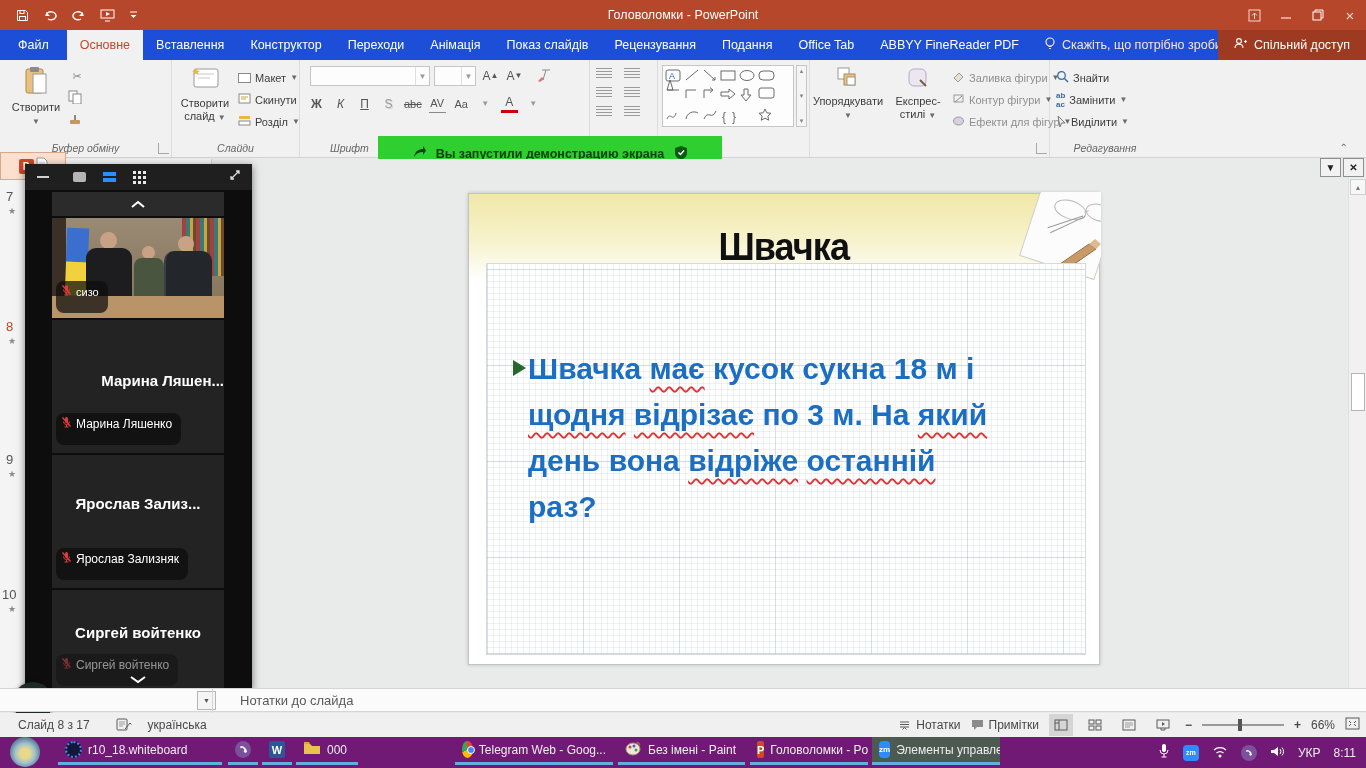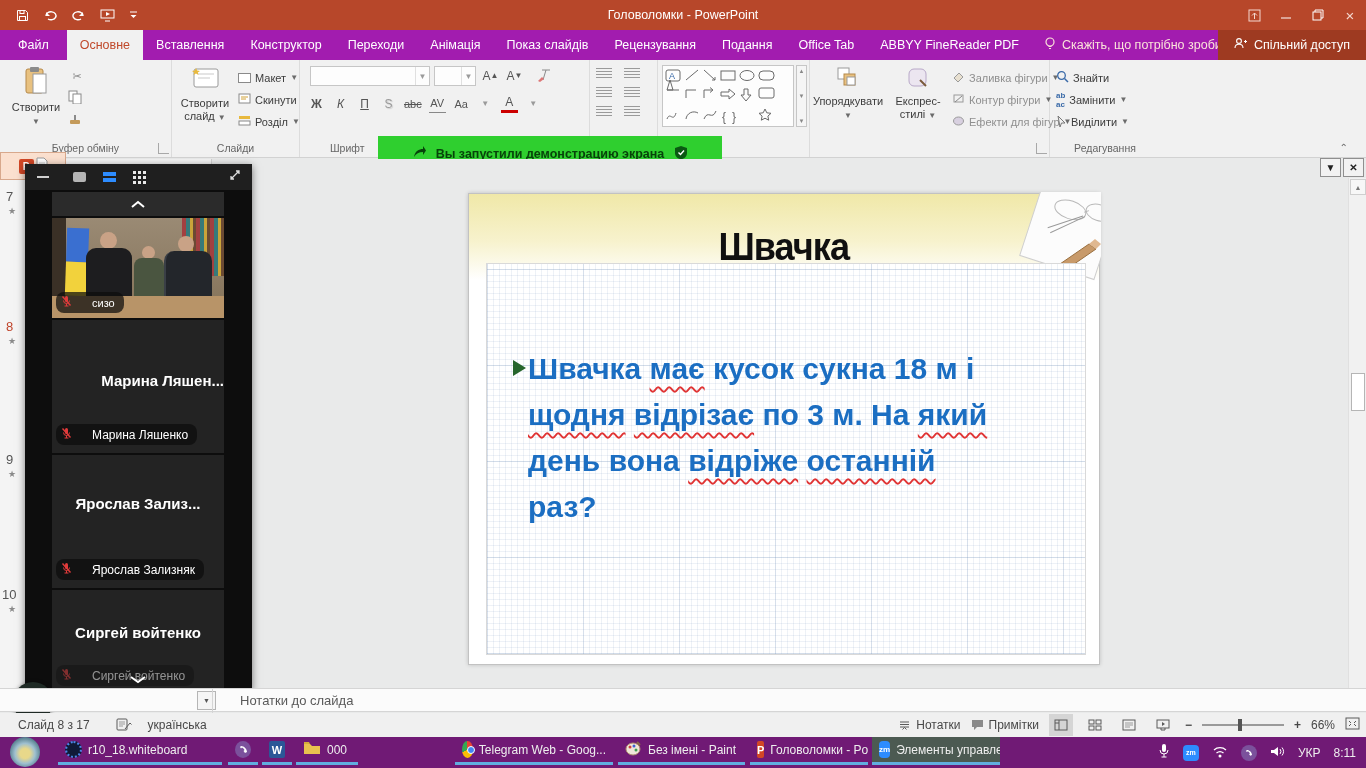--- a/index.html
+++ b/index.html
@@ -7,29 +7,29 @@
   .screen{position:relative;width:1366px;height:768px;overflow:hidden;background:#e9eaea;margin:0 auto;}
   .abs{position:absolute;}
   
   .titlebar{position:absolute;left:0;top:0;width:1366px;height:30px;background:#b7472a;display:flex;align-items:center;color:#fff;}
   .qat{display:flex;align-items:center;gap:14px;padding-left:16px;}
   .qat svg{display:block;}
   .win-title{position:absolute;left:0;right:0;top:0;height:30px;display:flex;align-items:center;justify-content:center;font-size:12.5px;color:#fff;pointer-events:none;}
   .winbtns{position:absolute;right:0;top:0;height:30px;display:flex;}
   .winbtn{width:32px;height:30px;display:flex;align-items:center;justify-content:center;color:#f5d8cf;}
   
-  .tabbar{position:absolute;left:0;top:30px;width:1366px;height:30px;background:#a21caf;display:flex;align-items:stretch;color:#fff;font-size:12.5px;}
+  .tabbar{position:absolute;left:0;top:30px;width:1366px;height:30px;background:#1d4ed8;display:flex;align-items:stretch;color:#fff;font-size:12.5px;}
   .tab{padding:1px 13px;display:flex;align-items:center;white-space:nowrap;}
   .tab.active{background:#f1f1f1;color:#c0492b;}
   .tellme{display:flex;align-items:center;gap:6px;padding:0 12px;color:#fbe3da;white-space:nowrap;}
   .sharebtn{position:absolute;right:0;top:0;height:30px;background:#9e3a21;display:flex;align-items:center;gap:7px;padding:0 16px;white-space:nowrap;}
   
   .ribbon{position:absolute;left:0;top:60px;width:1366px;height:98px;background:#f1f1f1;border-bottom:1px solid #d2d2d2;font-size:11px;color:#444;}
   .rgroup{position:absolute;top:0;height:97px;border-right:1px solid #dcdcdc;}
-  .rlabel{position:absolute;bottom:3px;left:0;right:0;text-align:center;color:#666;font-size:10.5px;}
+  .rlabel{position:absolute;bottom:3px;left:0;right:0;text-align:center;color:#666;font-size:10.5px;font-style:italic;}
   .bigbtn{display:flex;flex-direction:column;align-items:center;justify-content:flex-start;gap:3px;padding-top:6px;height:78px;}
   .bigbtn .cap{text-align:center;line-height:13px;color:#3c3c3c;}
   .arrow{color:#6b6b6b;font-size:8px;}
   .smallico{width:18px;height:16px;display:flex;align-items:center;justify-content:center;color:#8a6d3b;}
   .mini{display:flex;align-items:center;gap:4px;height:21px;color:#3c3c3c;white-space:nowrap;}
   .combo{background:#fdfdfd;border:1px solid #c6c6c6;height:20px;display:flex;align-items:center;}
   .combo .dd{margin-left:auto;width:14px;height:100%;display:flex;align-items:center;justify-content:center;color:#9a9a9a;font-size:8px;border-left:1px solid #e0e0e0;}
   .fbtn{min-width:17px;height:19px;display:flex;align-items:center;justify-content:center;color:#555;font-size:12px;}
   .glyphline{background:repeating-linear-gradient(#9a9a9a 0 1px,transparent 1px 3px);width:13px;height:10px;}
   .launcher{position:absolute;right:2px;bottom:3px;width:11px;height:11px;border-left:1px solid #8a8a8a;border-bottom:1px solid #8a8a8a;opacity:.7;}
@@ -60,21 +60,21 @@
   
   .vscroll{position:absolute;right:0;top:178px;width:18px;height:510px;background:#f1f1f1;border-left:1px solid #e0e0e0;}
   .vs-up{position:absolute;top:1px;left:1px;width:16px;height:16px;background:#f7f7f7;border:1px solid #cfcfcf;color:#777;font-size:7px;display:flex;align-items:center;justify-content:center;}
   .vs-thumb{position:absolute;top:195px;left:2px;width:14px;height:38px;background:#fff;border:1px solid #b5b5b5;}
   .floatctl{position:absolute;top:158px;width:21px;height:19px;background:#f2f2f2;border:1px solid #8f8f8f;display:flex;align-items:center;justify-content:center;font-size:10px;color:#222;font-weight:bold;}
   
   .zoomwin{position:absolute;left:25px;top:164px;width:227px;height:526px;background:#0d0d0d;box-shadow:0 2px 8px rgba(0,0,0,.5);}
   .zhead{position:absolute;left:0;top:0;right:0;height:26px;background:#1f1f1f;display:flex;align-items:center;}
   .ztile{position:absolute;left:27px;width:172px;background:#232323;}
   .zname{position:absolute;left:0;right:0;text-align:center;color:#fff;font-weight:bold;font-size:15px;}
-  .zpill{position:absolute;left:4px;display:flex;align-items:center;gap:20px;background:rgba(12,12,12,.72);border-radius:8px;padding:3px 9px 3px 5px;color:#fff;font-size:12px;white-space:nowrap;}
+  .zpill{position:absolute;left:4px;display:flex;align-items:center;gap:4px;background:rgba(12,12,12,.72);border-radius:8px;padding:3px 9px 14px 5px;color:#fff;font-size:12px;white-space:nowrap;}
   .chevbar{position:absolute;left:27px;top:28px;width:172px;height:24px;background:#2b2b2b;display:flex;align-items:center;justify-content:center;}
   .annotbtn{position:absolute;left:13px;top:682px;width:40px;height:40px;border-radius:50%;background:#1f2a25;display:flex;align-items:center;justify-content:center;box-shadow:0 1px 4px rgba(0,0,0,.5);}
   
   .scene{position:absolute;left:27px;top:54px;width:172px;height:100px;background:linear-gradient(180deg,#9a8a74,#847258);overflow:hidden;}
   
   .notesbar{position:absolute;left:0;top:688px;width:1366px;height:24px;background:#fbfbfb;border-top:1px solid #d5d5d5;border-bottom:1px solid #d5d5d5;}
   .statusbar{position:absolute;left:0;top:713px;width:1366px;height:24px;background:#f0f0f0;color:#484848;font-size:12px;display:flex;align-items:center;}
   .sb-right{position:absolute;right:6px;top:0;height:24px;display:flex;align-items:center;gap:10px;}
   .viewbtn{width:24px;height:22px;display:flex;align-items:center;justify-content:center;}
   .viewbtn.active{background:#d5d5d5;}

